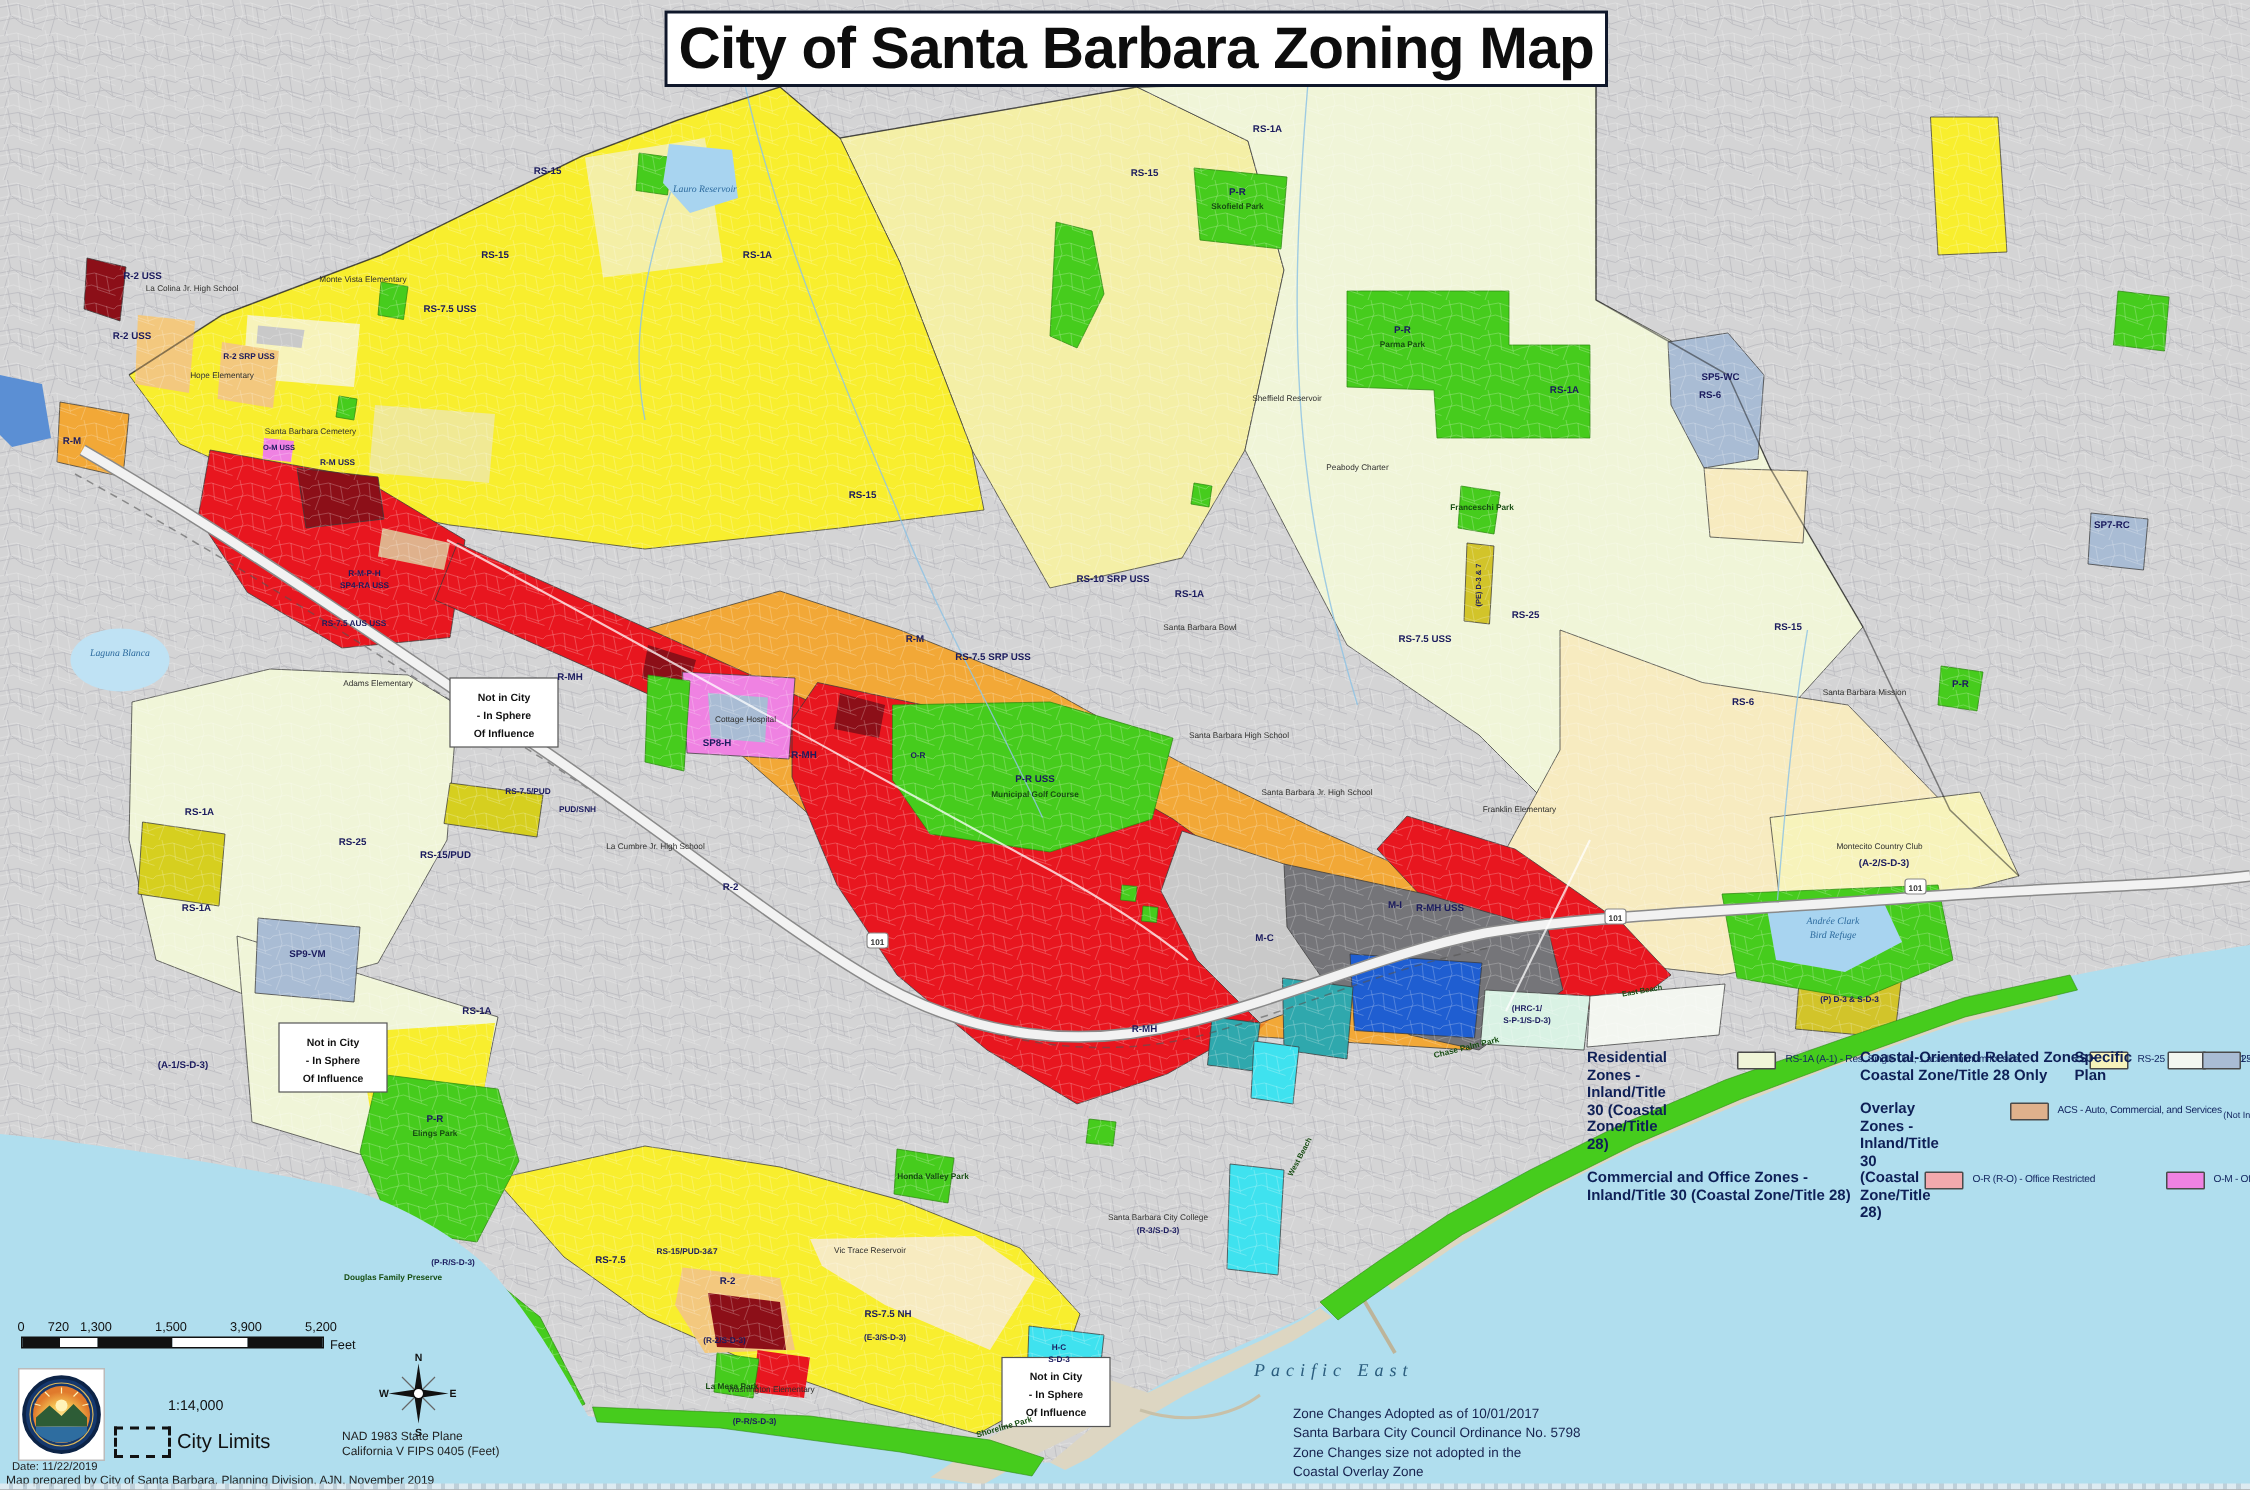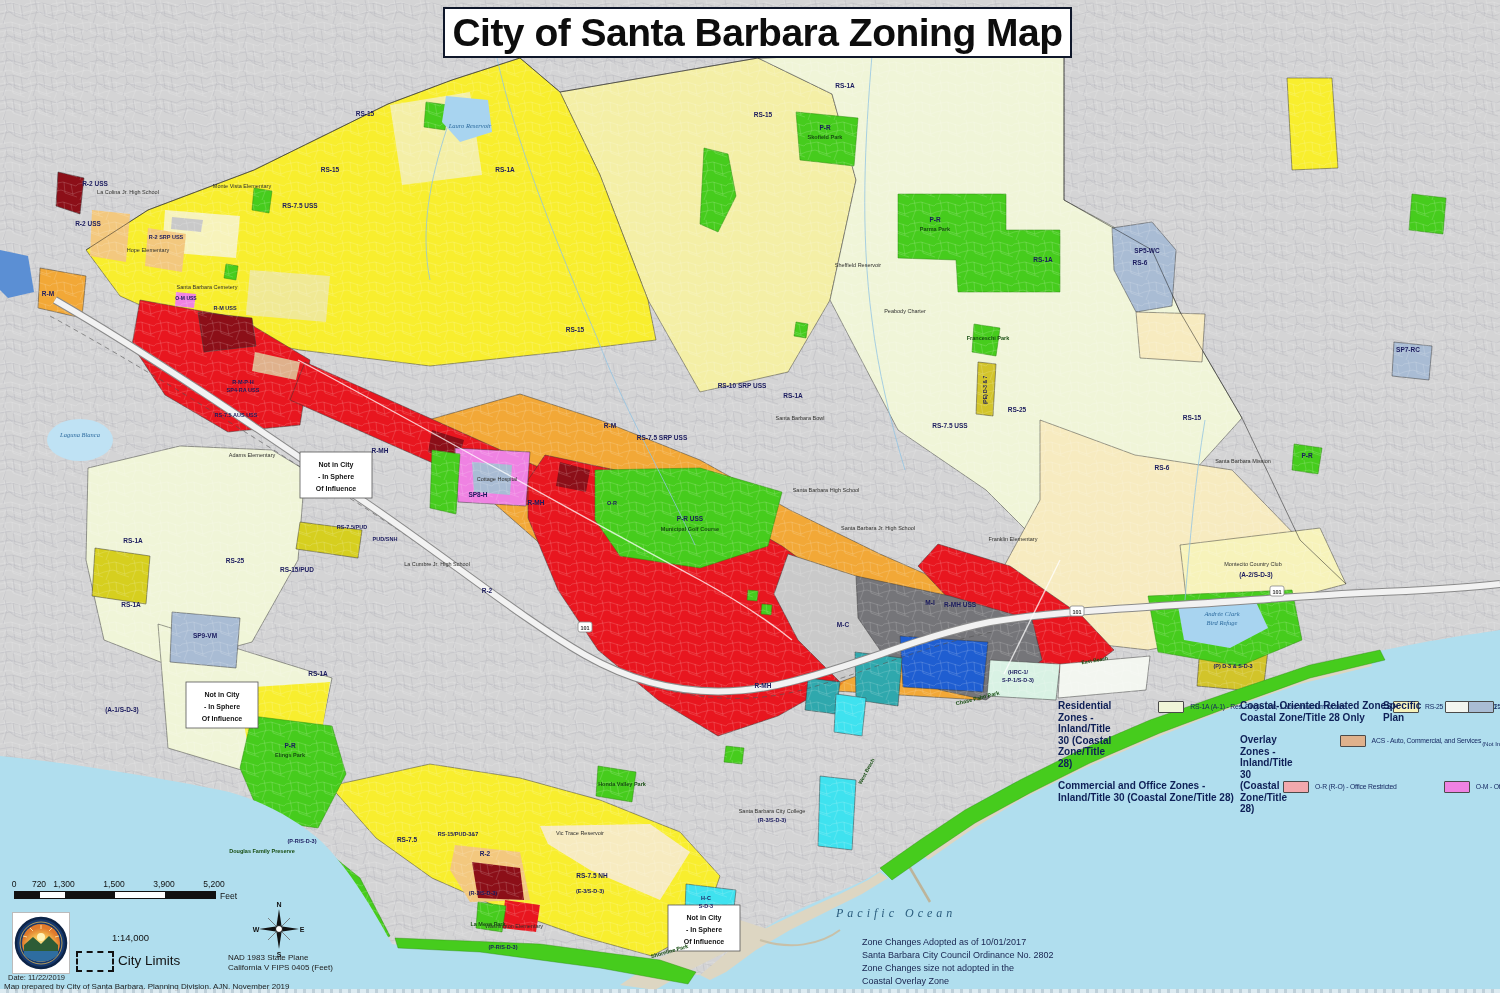--- a/index.html
+++ b/index.html
@@ -501,25 +501,25 @@
         </div>
         <div class="leg-row">
           <span class="leg-sw" style="background: rgb(169, 188, 212);"></span>
           <span class="leg-tx">SP10-LP - Las Portales</span>
         </div>
       </div>
     </div>
 
   <div class="zone-notes">
     <div>Zone Changes Adopted as of 10/01/2017</div>
-    <div>Santa Barbara City Council Ordinance No. 2802</div>
+    <div>Santa Barbara City Council Ordinance No. 5798</div>
     <div>Zone Changes size not adopted in the</div>
     <div>Coastal Overlay Zone</div>
   </div>
-  <div class="ocean-label">Pacific Ocean</div>
+  <div class="ocean-label">Pacific East</div>
 
   <div class="scalebar">
     <div id="sb-ticks">
         <span class="tick" style="left: 0px;">0</span>
         <span class="tick" style="left: 25px;">720</span>
         <span class="tick" style="left: 50px;">1,300</span>
         <span class="tick" style="left: 100px;">1,500</span>
         <span class="tick" style="left: 150px;">3,900</span>
         <span class="tick" style="left: 200px;">5,200</span>
       </div>

